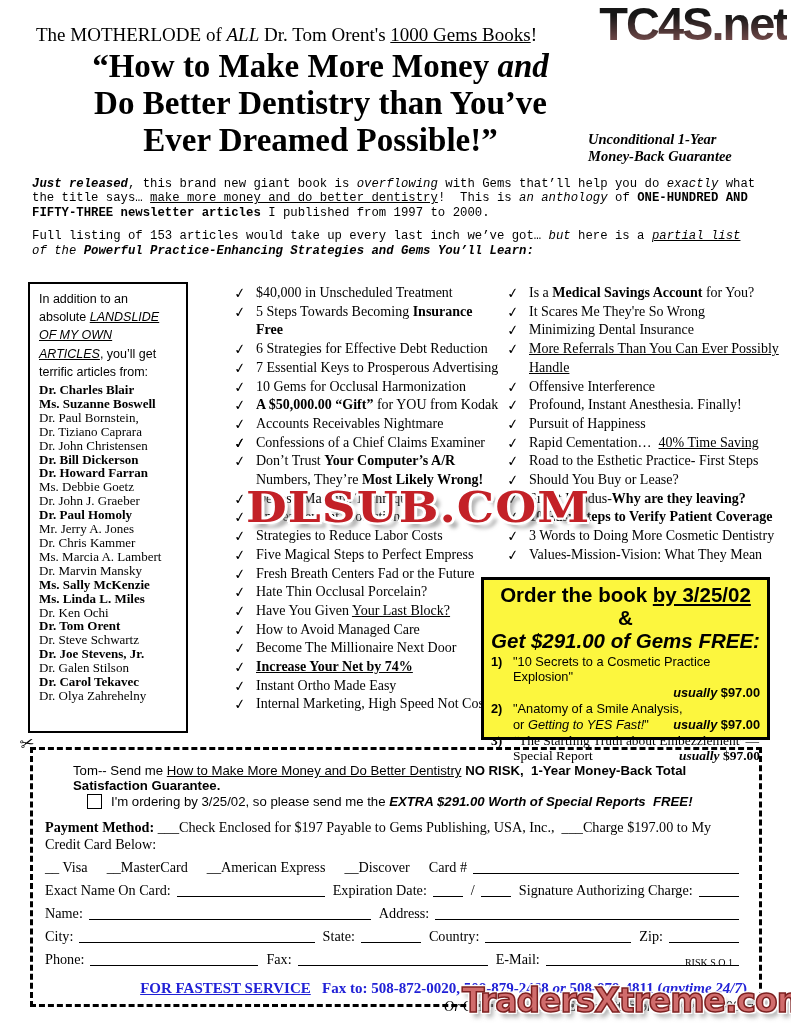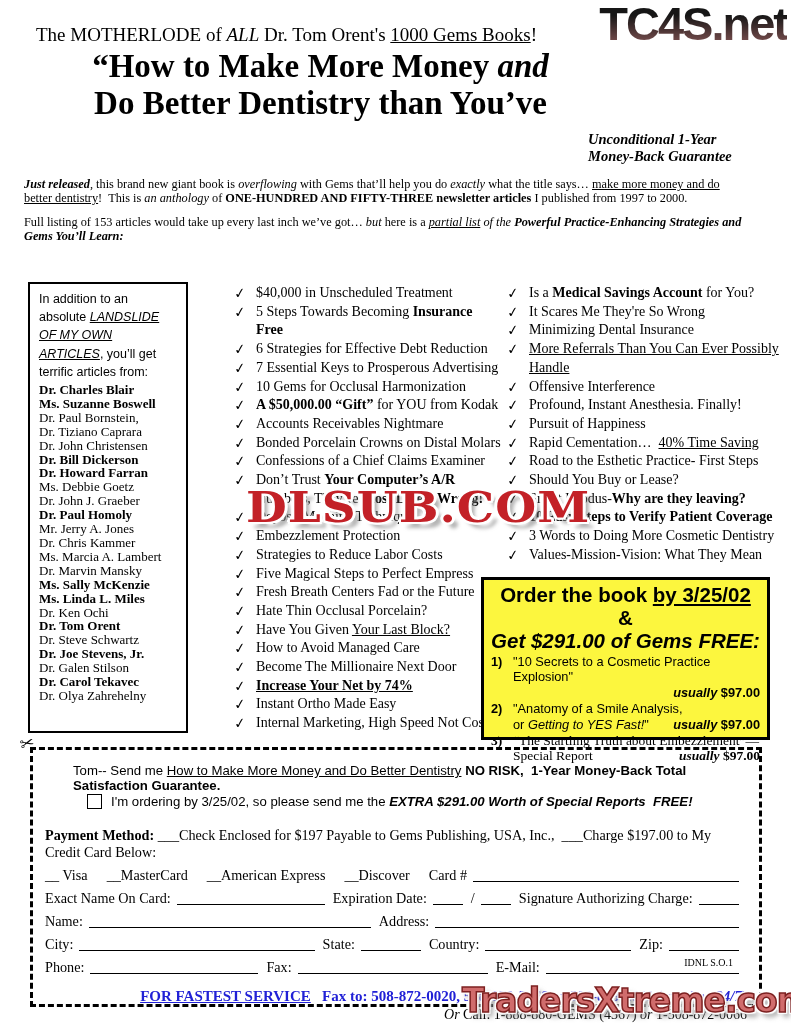--- a/index.html
+++ b/index.html
@@ -12,22 +12,22 @@
         font-weight:bold;font-size:47px;letter-spacing:-2px;
         background:linear-gradient(#161616 35%, #6e4848 80%, #8a5d5d 100%);
         -webkit-background-clip:text;background-clip:text;color:transparent;}
   .tagline{position:absolute;top:24px;left:36px;font-size:19px;}
   .headline{position:absolute;top:48px;left:8px;width:625px;text-align:center;
             font-size:33px;line-height:37px;font-weight:bold;}
   .guarantee{position:absolute;top:131px;left:588px;font-size:14.5px;font-weight:bold;
              font-style:italic;line-height:17px;}
 
   
-  .intro{position:absolute;top:177px;left:24px;width:726px;
-         font-family:Liberation Serif, serif;font-size:12.3px;line-height:14.4px;}
+  .intro{position:absolute;top:177px;left:32px;width:726px;
+         font-family:Liberation Mono, monospace;font-size:12.3px;line-height:14.4px;}
   .intro p{margin:0 0 9px 0;}
 
   
   .sidebar-box{position:absolute;left:28px;top:282px;width:160px;height:451px;
                border:2px solid #000;padding:6px 9px;box-sizing:border-box;}
   .sidebar-note{font-family:Liberation Sans, sans-serif;font-size:12.5px;line-height:18.2px;}
   .authors{list-style:none;margin:2px 0 0 0;padding:0;font-size:13px;line-height:13.9px;}
 
   
   .checklist{list-style:none;margin:0;padding:0;font-size:14px;line-height:18.7px;}
@@ -67,21 +67,21 @@
   
   .scissors{position:absolute;left:20px;top:733px;font-size:17px;transform:rotate(-15deg);
             font-family:"DejaVu Sans",sans-serif;}
   .order-form{position:absolute;left:30px;top:747px;width:732px;height:260px;
               border:3px dashed #000;box-sizing:border-box;padding:8px 12px;}
   .f-sans{font-family:"Liberation Sans",sans-serif;font-size:13.2px;}
   .row-a{margin-top:5px;padding-left:28px;}
   .row-b{margin-top:1px;padding-left:42px;display:flex;align-items:center;}
   .checkbox{display:inline-block;width:13px;height:13px;border:1.6px solid #000;
             margin-right:9px;flex:0 0 13px;}
-  .row-c{margin-top:18px;font-size:14.2px;}
+  .row-c{margin-top:10px;font-size:14.2px;}
   .f-row{display:flex;align-items:flex-end;margin-top:6px;font-size:14.2px;white-space:nowrap;}
   .f-row .lbl{margin-right:3px;}
   .blank{display:inline-block;border-bottom:1px solid #000;height:14px;
          margin:0 8px 2px 3px;}
   .blank.grow{flex:1 1 auto;}
   .spacer{display:inline-block;}
   .footer-line{text-align:right;}
   .f-blue{margin-top:12px;font-size:15px;color:var(--blue);font-weight:bold;}
   .f-call{margin-top:2px;font-size:14px;}
   .form-code{position:absolute;right:26px;bottom:36px;font-size:10px;}
@@ -89,20 +89,21 @@
 </head>
 <body>
 
 <div class="page">
 
   <div class="logo">TC4S.net</div>
   <div class="tagline"><span>The MOTHERLODE of </span><span class="s-i">ALL</span><span> Dr. Tom Orent's </span><span class="s-u">1000 Gems Books</span><span>!</span></div>
   <div class="headline">
     <div><span>“How to Make More Money </span><span class="s-i">and</span></div>
     <div>Do Better Dentistry than You’ve</div>
+    <div>Ever Dreamed Possible!”</div>
   </div>
   <div class="guarantee">
     <div>Unconditional 1-Year</div>
     <div>Money-Back Guarantee</div>
   </div>
 
   <div class="intro">
     <p><span class="s-b s-i">Just released</span><span>, this brand new giant book is </span><span class="s-i">overflowing</span><span> with Gems that’ll help you do </span><span class="s-i">exactly</span><span> what the title says… </span><span class="s-u">make more money and do better dentistry</span><span>!&nbsp; This is </span><span class="s-i">an anthology</span><span> of </span><span class="s-b">ONE-HUNDRED AND FIFTY-THREE newsletter articles</span><span> I published from 1997 to 2000.</span></p>
     <p><span>Full listing of 153 articles would take up every last inch we’ve got… </span><span class="s-i">but</span><span> here is a </span><span class="s-i s-u">partial list</span><span> </span><span class="s-i">of the</span><span> </span><span class="s-b s-i">Powerful Practice-Enhancing Strategies and Gems You’ll Learn:</span></p>
   </div>
@@ -137,21 +138,21 @@
   </div>
 
   <ul class="checklist col-mid">
       <li><span class="check">✓</span><span><span>$40,000 in Unscheduled Treatment</span></span></li>
       <li><span class="check">✓</span><span><span>5 Steps Towards Becoming </span><span class="s-b">Insurance Free</span></span></li>
       <li><span class="check">✓</span><span><span>6 Strategies for Effective Debt Reduction</span></span></li>
       <li><span class="check">✓</span><span><span>7 Essential Keys to Prosperous Advertising</span></span></li>
       <li><span class="check">✓</span><span><span>10 Gems for Occlusal Harmonization</span></span></li>
       <li><span class="check">✓</span><span><span class="s-b">A $50,000.00 “Gift”</span><span> for YOU from Kodak</span></span></li>
       <li><span class="check">✓</span><span><span>Accounts Receivables Nightmare</span></span></li>
-      <li><span class="check">✓</span><span><span>Bonded Porcelain Crowns on Distal Molars</span></span></li>
+      <li><span class="check">✓</span></li>
       <li><span class="check">✓</span><span><span>Confessions of a Chief Claims Examiner</span></span></li>
       <li><span class="check">✓</span><span><span>Don’t Trust </span><span class="s-b">Your Computer’s A/R</span><span> Numbers, They’re </span><span class="s-b">Most Likely Wrong!</span></span></li>
       <li><span class="check">✓</span><span><span>Deposit Machine Technique</span></span></li>
       <li><span class="check">✓</span><span><span>Embezzlement Protection</span></span></li>
       <li><span class="check">✓</span><span><span>Strategies to Reduce Labor Costs</span></span></li>
       <li><span class="check">✓</span><span><span>Five Magical Steps to Perfect Empress</span></span></li>
       <li><span class="check">✓</span><span><span>Fresh Breath Centers Fad or the Future</span></span></li>
       <li><span class="check">✓</span><span><span>Hate Thin Occlusal Porcelain?</span></span></li>
       <li><span class="check">✓</span><span><span>Have You Given </span><span class="s-u">Your Last Block?</span></span></li>
       <li><span class="check">✓</span><span><span>How to Avoid Managed Care</span></span></li>
@@ -269,18 +270,18 @@
           <span class="blank" style="width: 168px;"></span>
           <span class="lbl">Fax:</span>
           <span class="blank" style="width: 190px;"></span>
           <span class="lbl">E-Mail:</span>
           <span class="blank grow"></span>
         </div>
       </div>
     <div class="footer-line f-blue"><span class="s-b s-u">FOR FASTEST SERVICE</span><span class="s-b">&nbsp;&nbsp; Fax to: 508-872-0020, 508-879-2468 </span><span class="s-b s-i">or</span><span class="s-b"> 508-879-4811 (</span><span class="s-b s-i">anytime 24/7</span><span class="s-b">)</span></div>
     <div class="footer-line f-call"><span class="s-i">Or</span><span> Call: 1-888-880-GEMS (4367) </span><span class="s-i">or</span><span> 1-508-872-0066</span></div>
 
-    <div class="form-code">IDNL S.O.1</div>
+    <div class="form-code">RISK S.O.1</div>
   </div>
 
   <div class="wm-traders">TradersXtreme.com</div>
 
 </div>
 
 </body></html>

